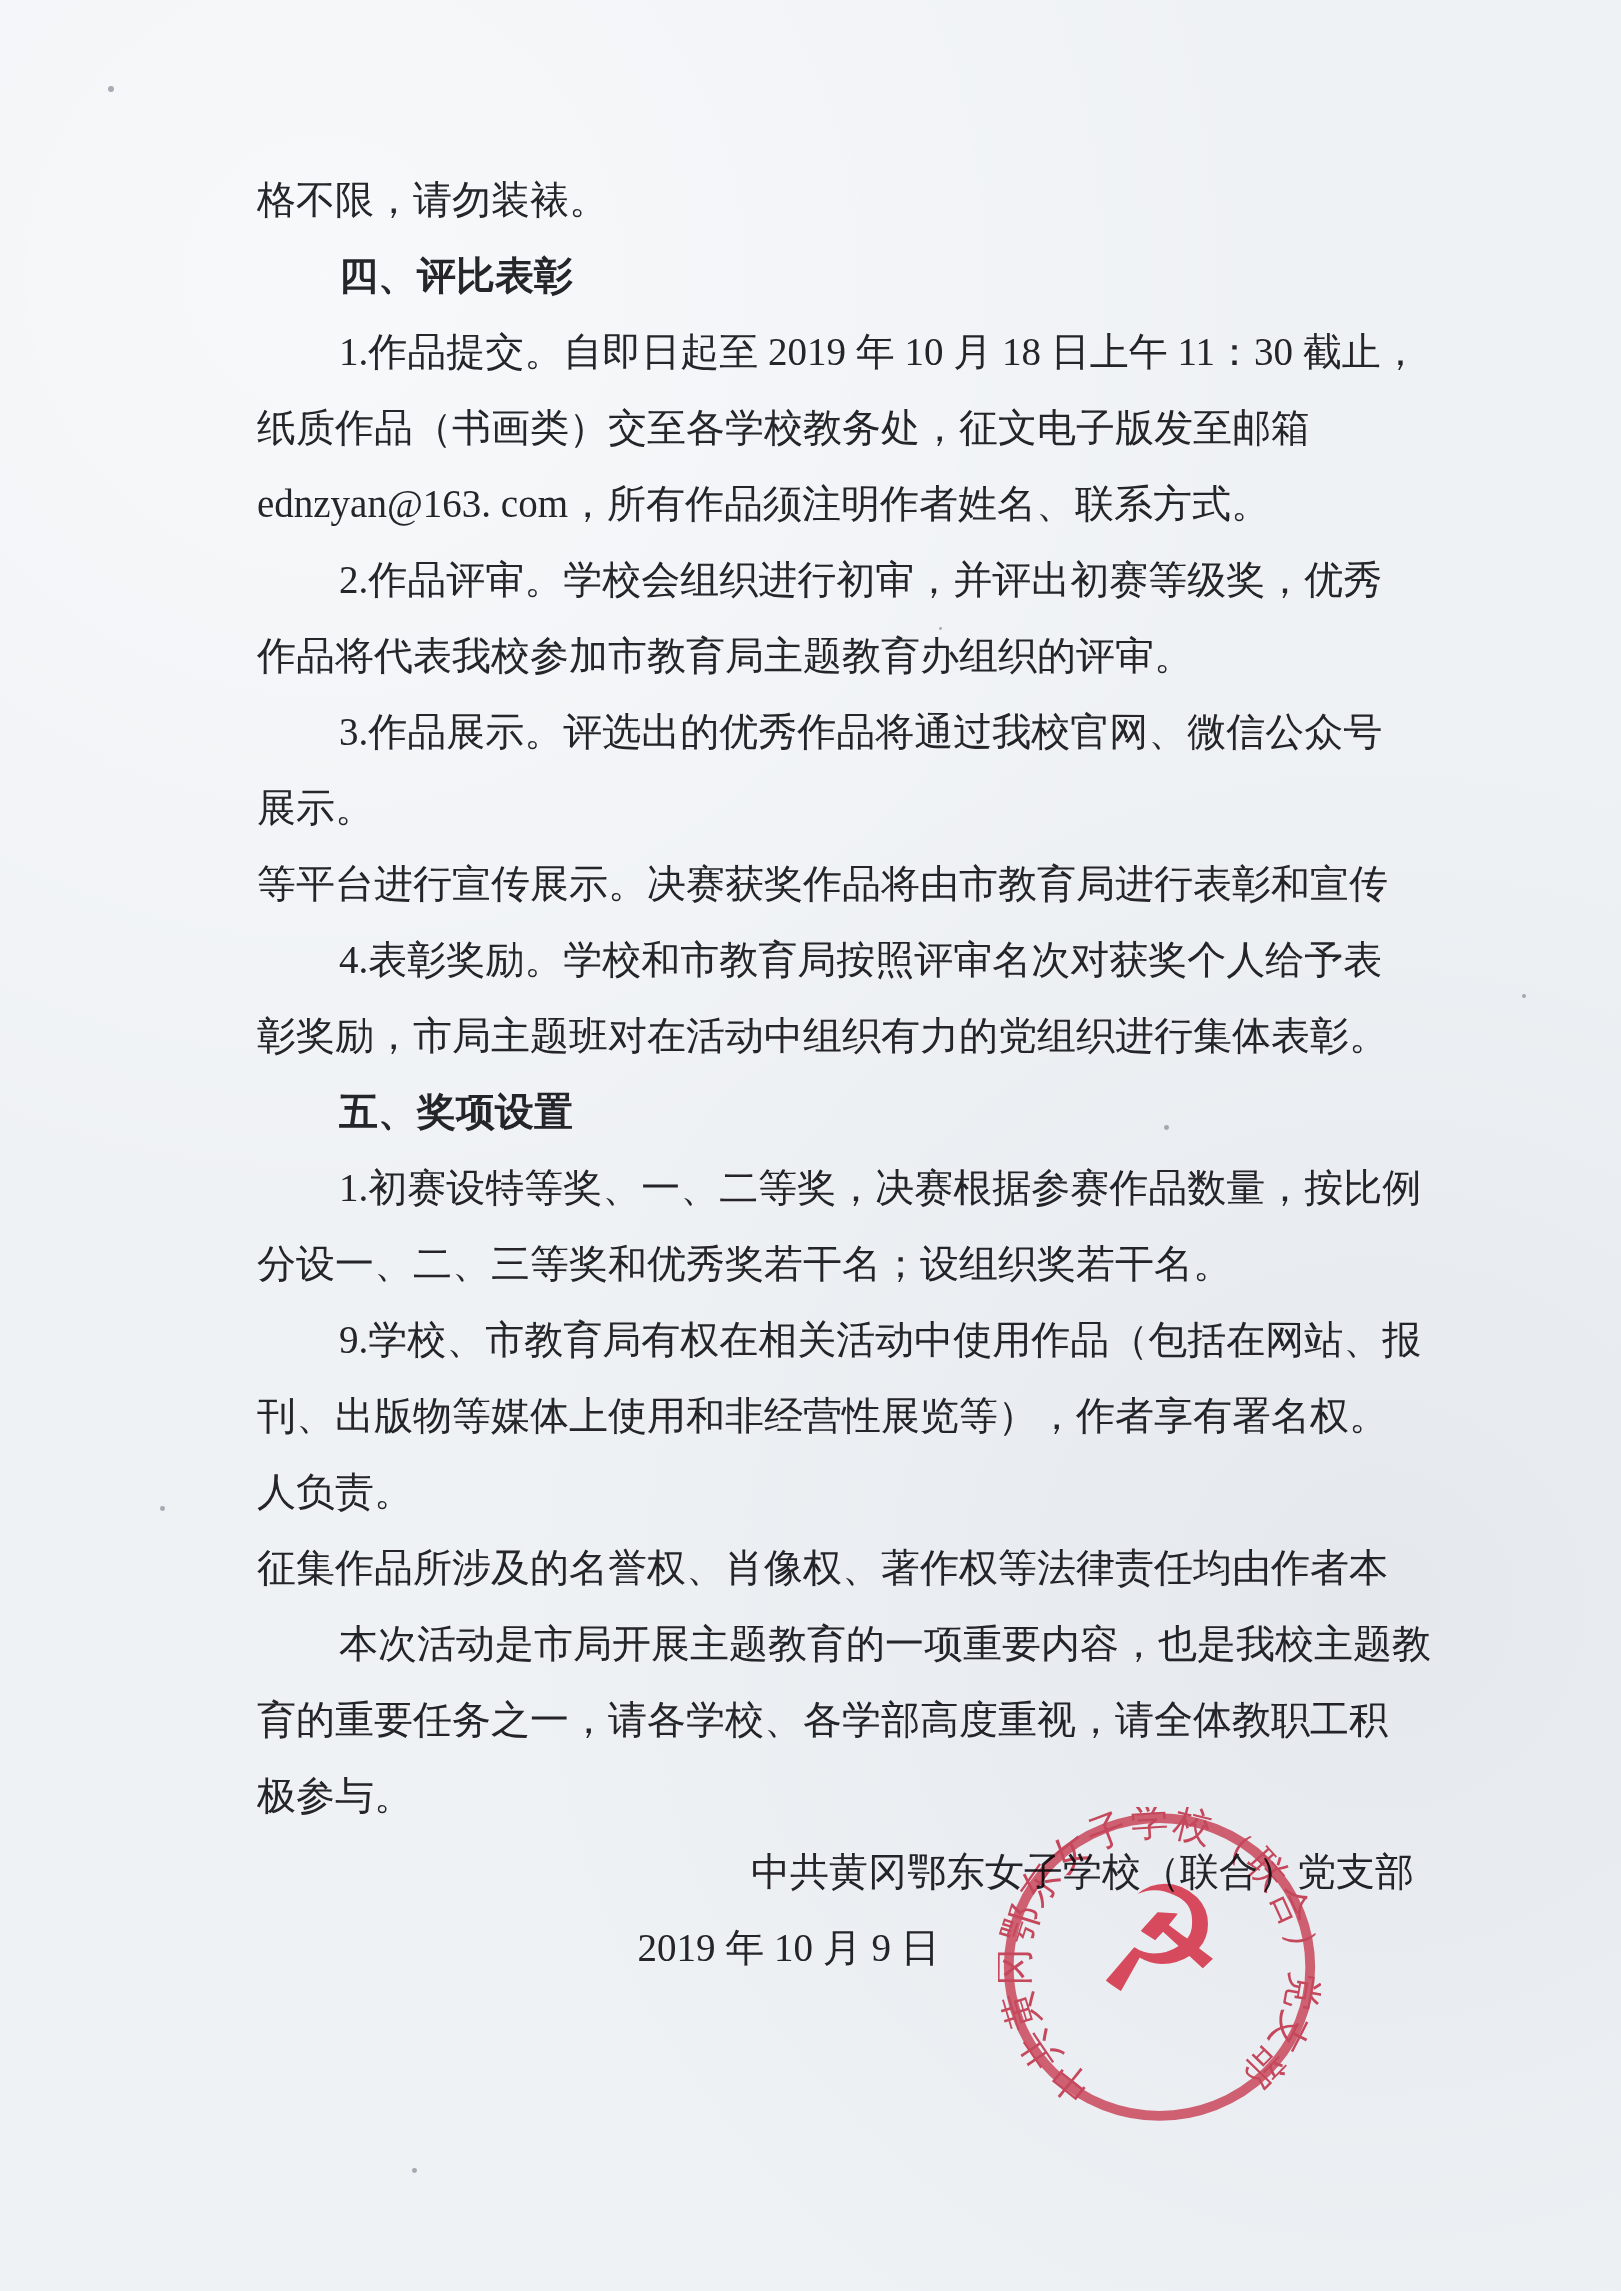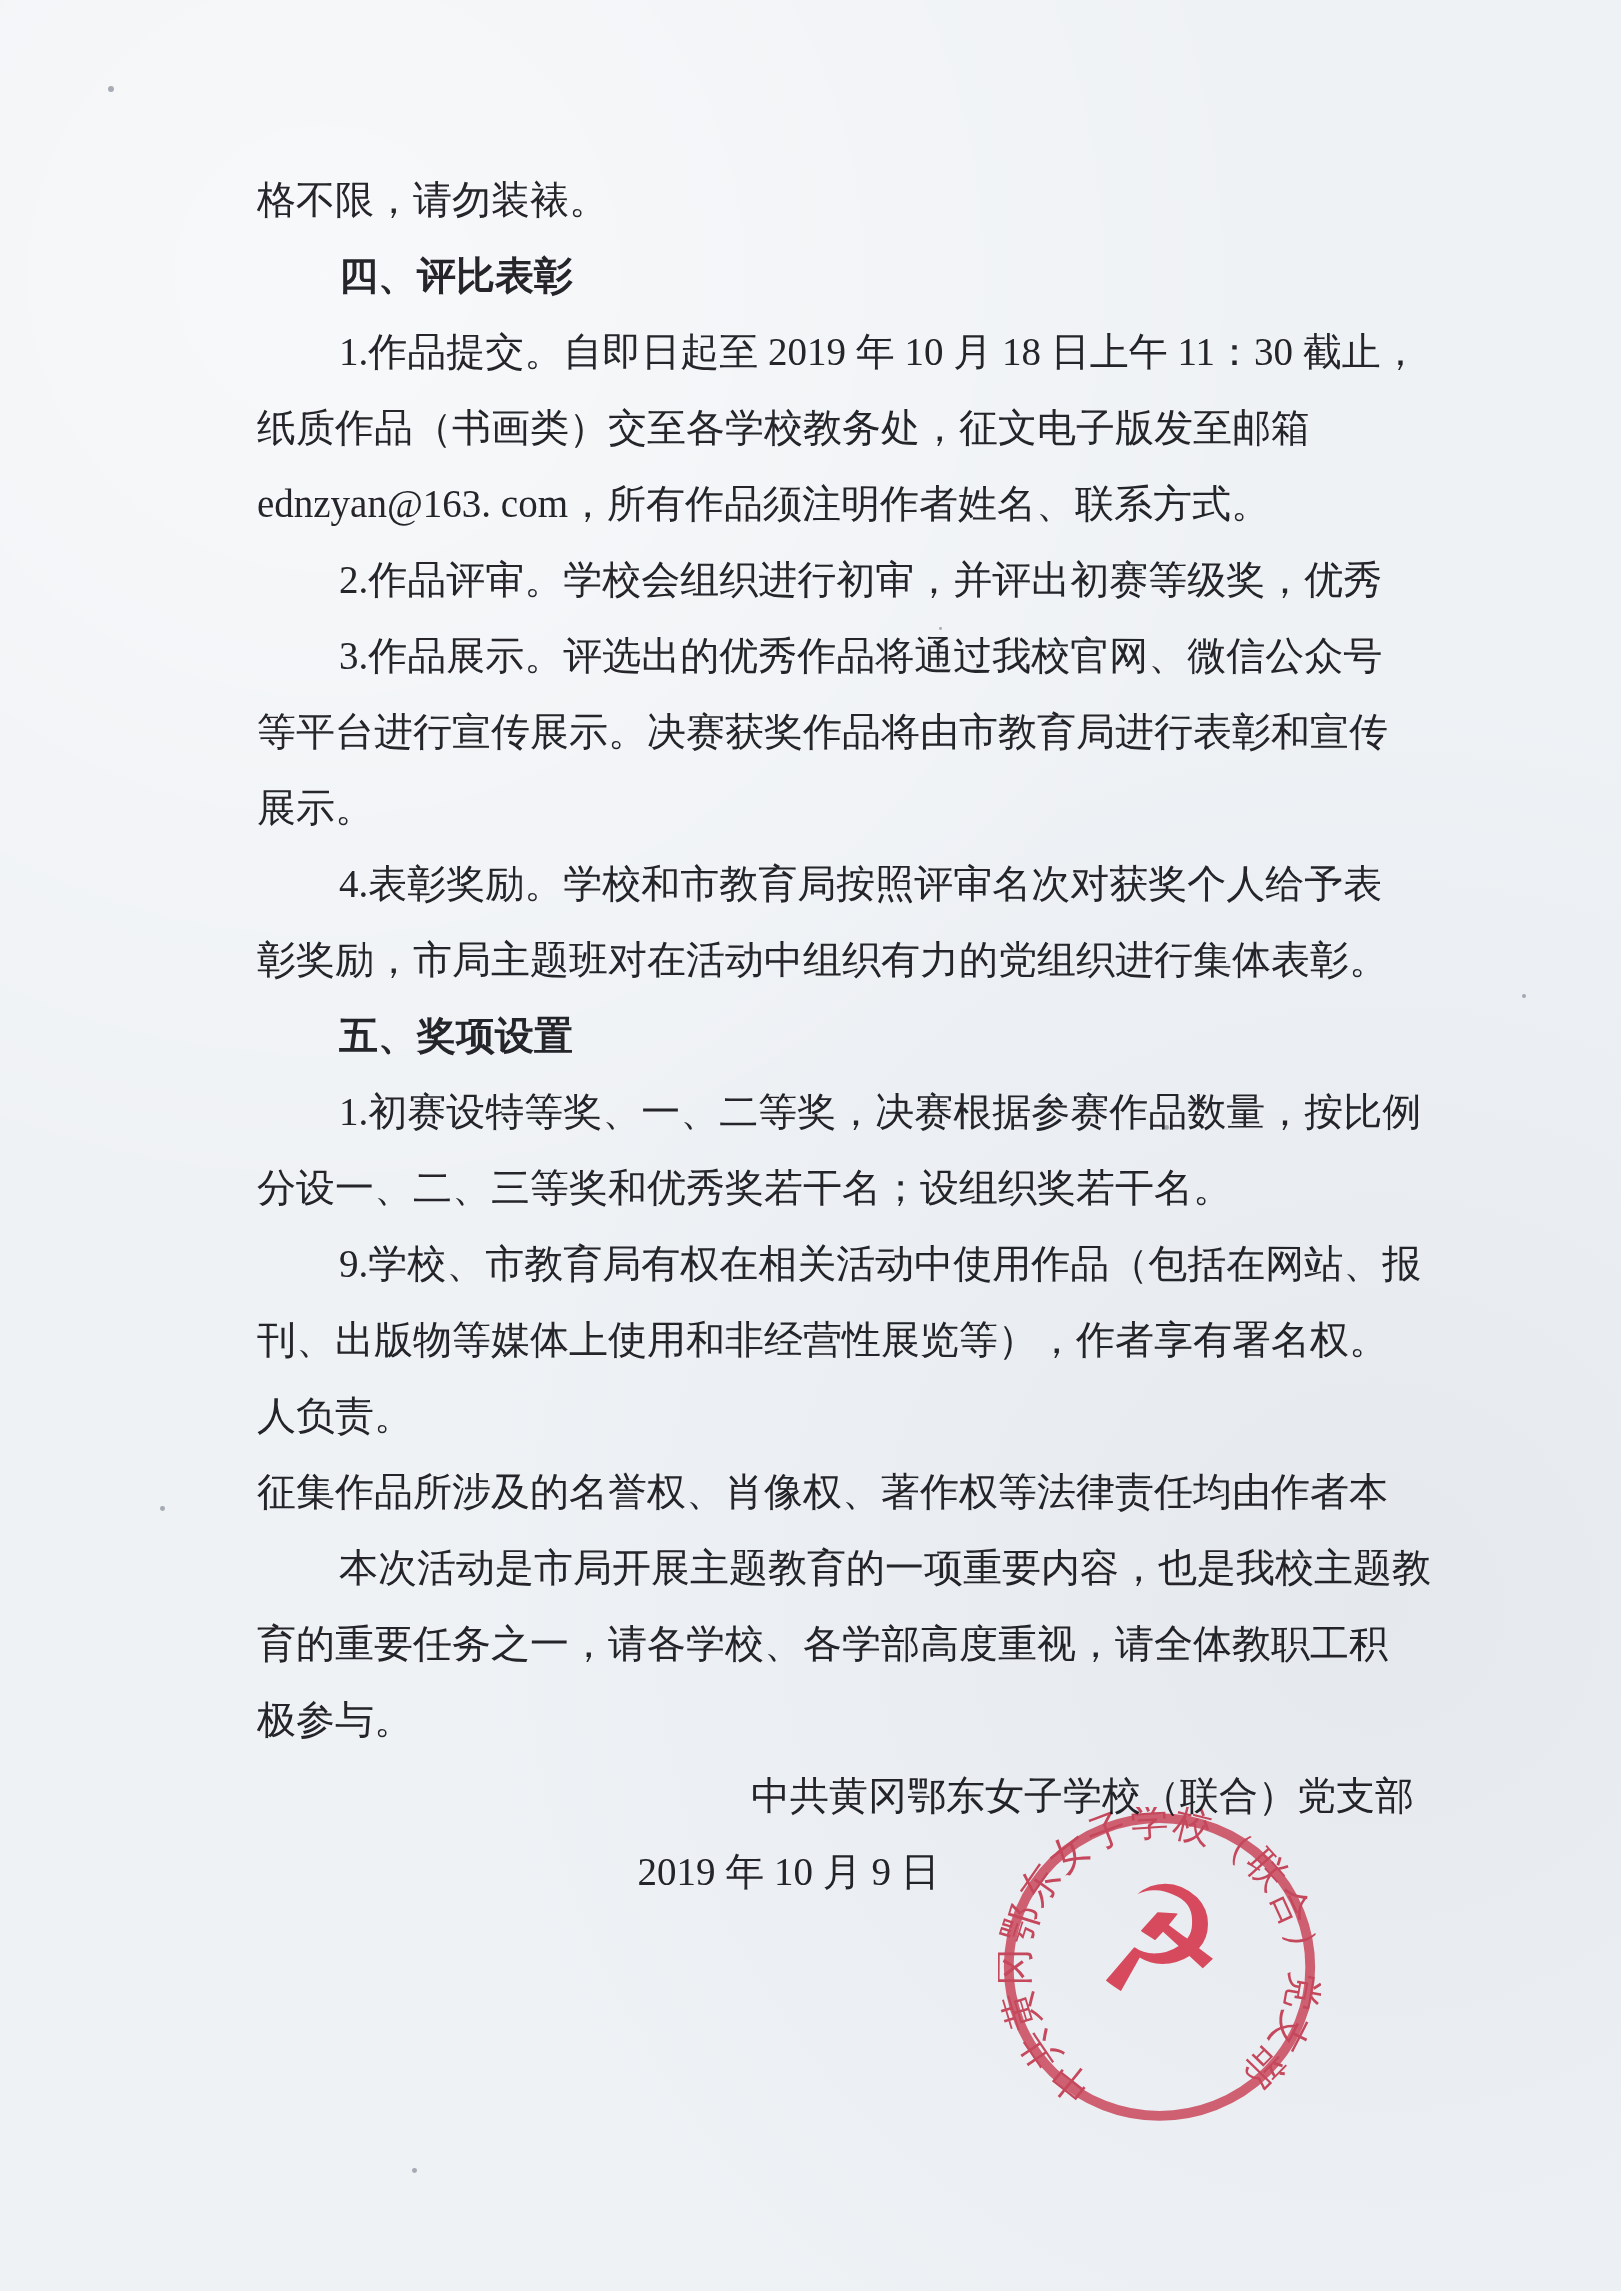--- a/index.html
+++ b/index.html
@@ -79,23 +79,24 @@
 
   <div class="doc">
     <div>
 
     <div class="tline plain">格不限，请勿装裱。</div>
         <div class="tline heading">四、评比表彰</div>
         <div class="tline indent">1.作品提交。自即日起至 2019 年 10 月 18 日上午 11：30 截止，</div>
         <div class="tline plain">纸质作品（书画类）交至各学校教务处，征文电子版发至邮箱</div>
         <div class="tline plain">ednzyan@163. com，所有作品须注明作者姓名、联系方式。</div>
         <div class="tline indent">2.作品评审。学校会组织进行初审，并评出初赛等级奖，优秀</div>
+        <div class="tline plain">作品将代表我校参加市教育局主题教育办组织的评审。</div>
         <div class="tline indent">3.作品展示。评选出的优秀作品将通过我校官网、微信公众号</div>
+        <div class="tline plain">展示。</div>
         <div class="tline plain">等平台进行宣传展示。决赛获奖作品将由市教育局进行表彰和宣传</div>
-        <div class="tline plain">展示。</div>
         <div class="tline indent">4.表彰奖励。学校和市教育局按照评审名次对获奖个人给予表</div>
         <div class="tline plain">彰奖励，市局主题班对在活动中组织有力的党组织进行集体表彰。</div>
         <div class="tline heading">五、奖项设置</div>
         <div class="tline indent">1.初赛设特等奖、一、二等奖，决赛根据参赛作品数量，按比例</div>
         <div class="tline plain">分设一、二、三等奖和优秀奖若干名；设组织奖若干名。</div>
         <div class="tline indent">9.学校、市教育局有权在相关活动中使用作品（包括在网站、报</div>
         <div class="tline plain">刊、出版物等媒体上使用和非经营性展览等），作者享有署名权。</div>
         <div class="tline plain">人负责。</div>
         <div class="tline plain">征集作品所涉及的名誉权、肖像权、著作权等法律责任均由作者本</div>
         <div class="tline indent">本次活动是市局开展主题教育的一项重要内容，也是我校主题教</div>

